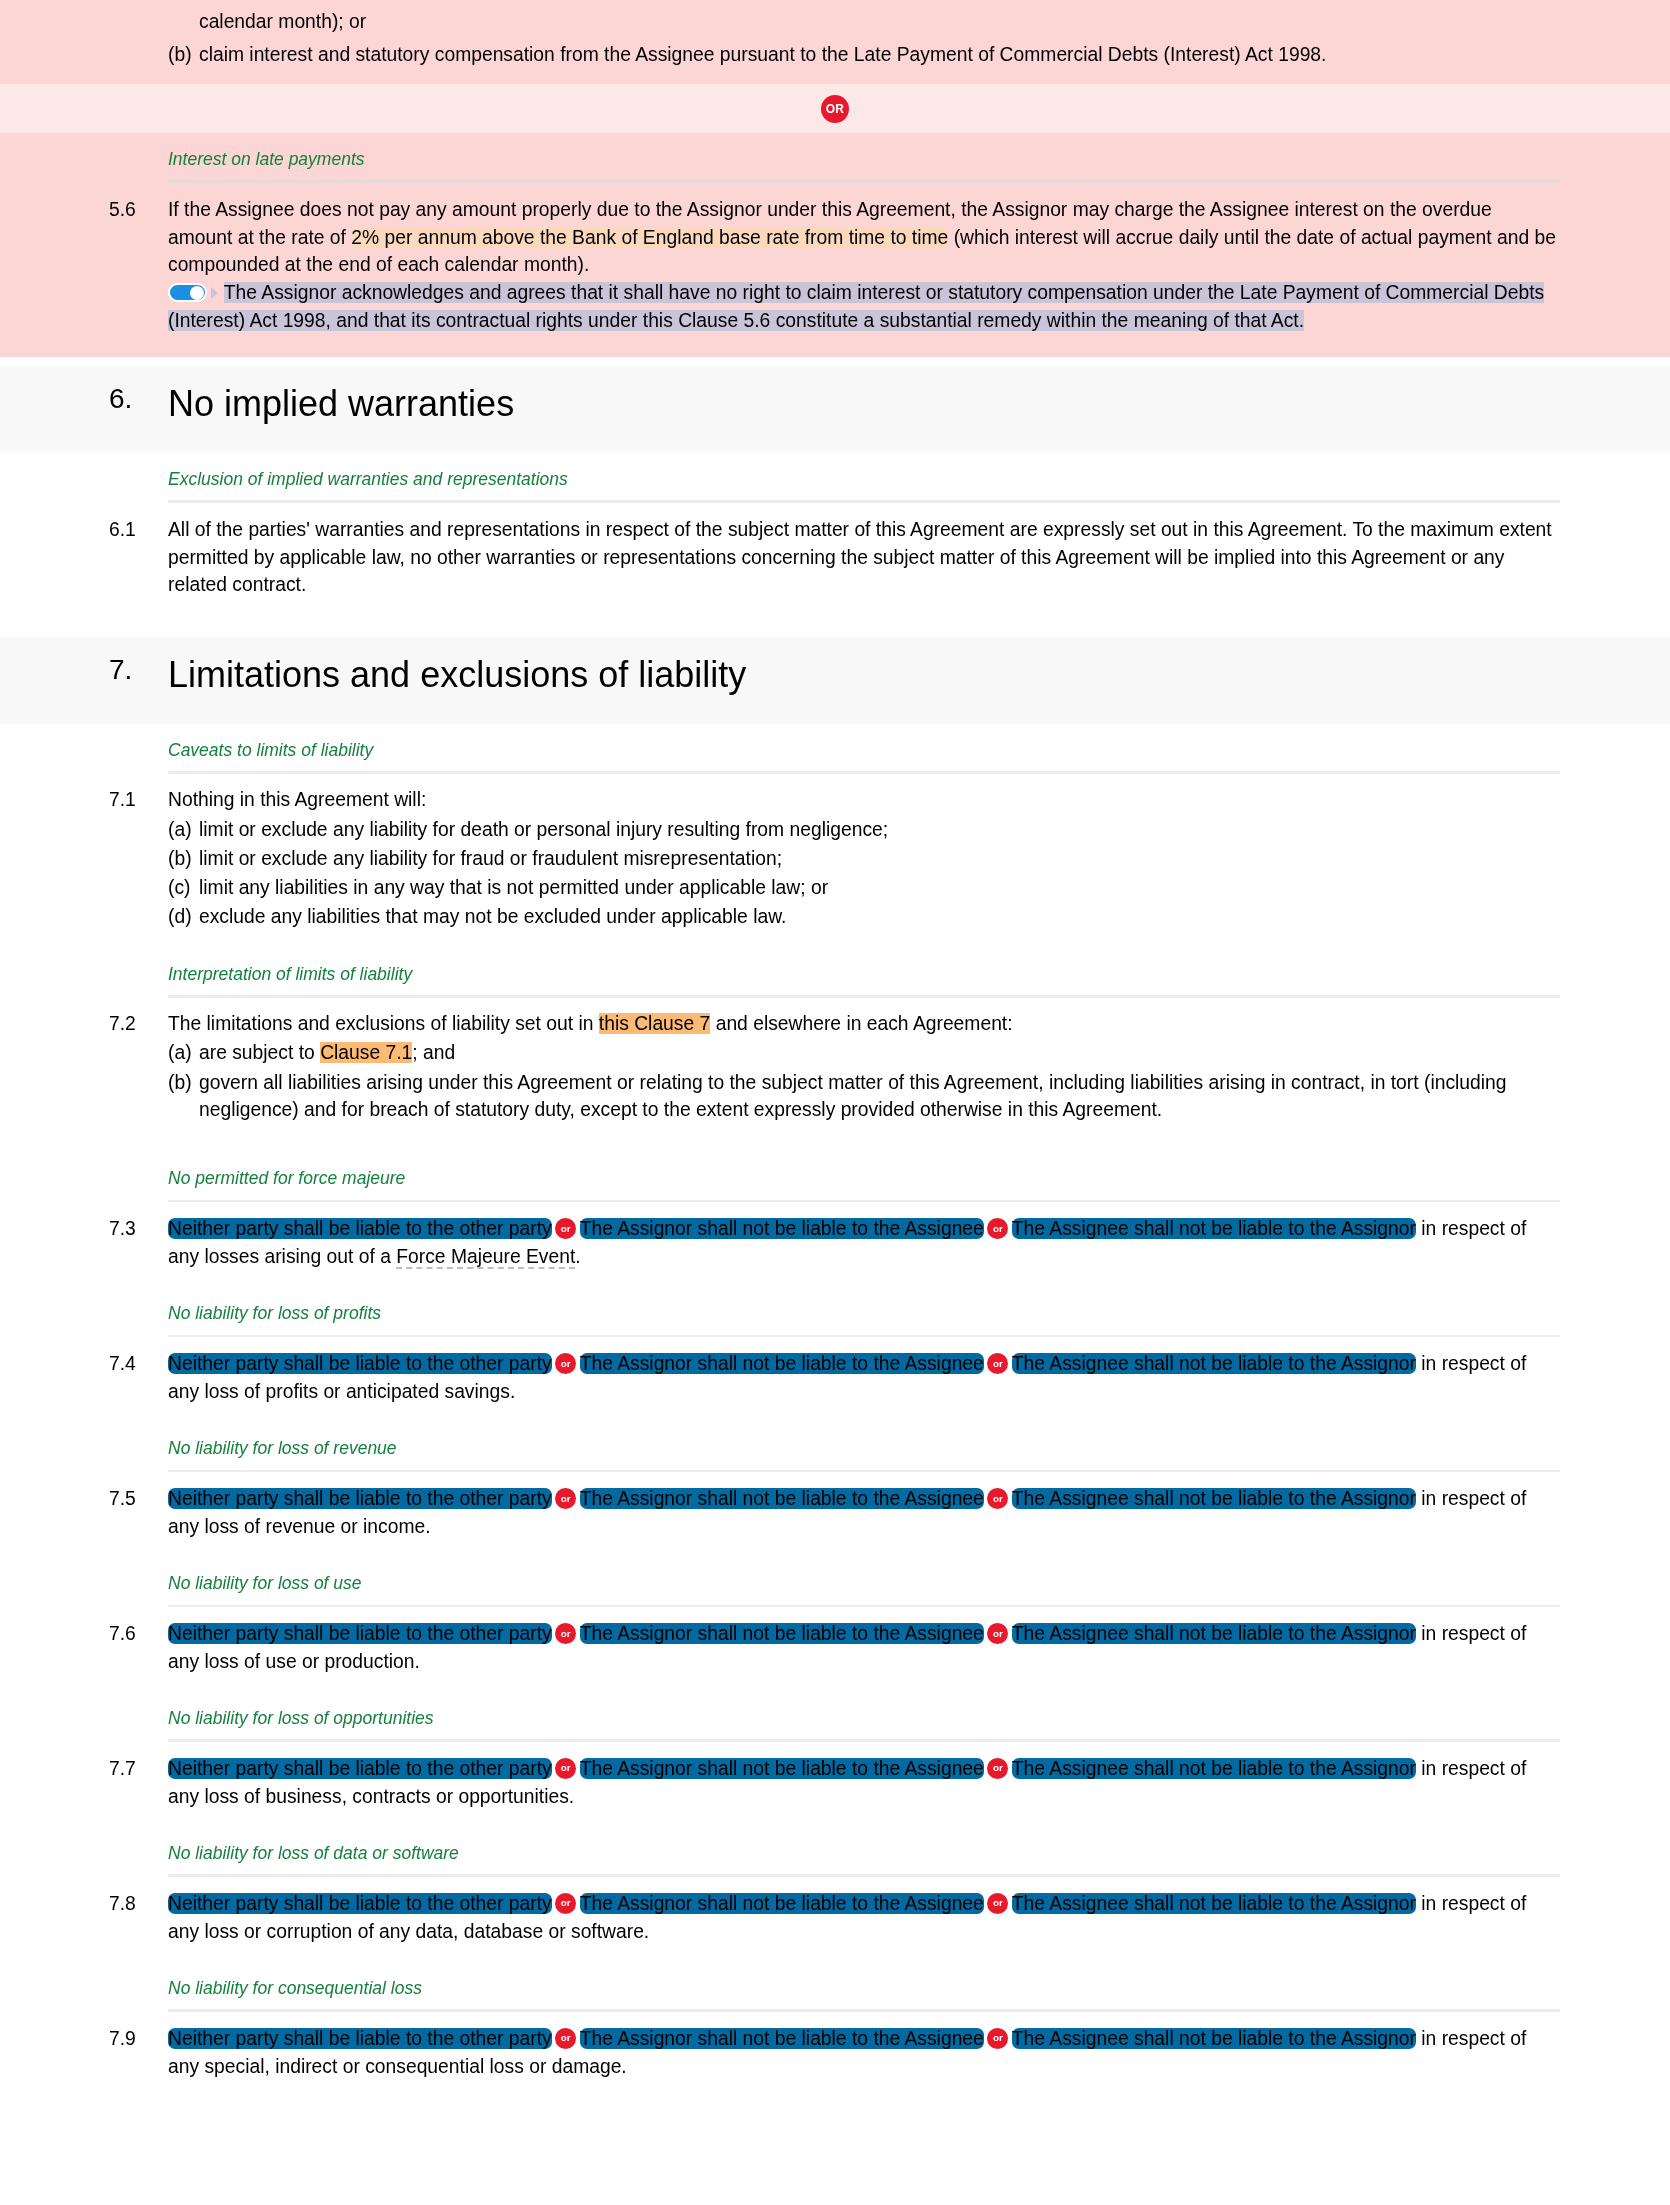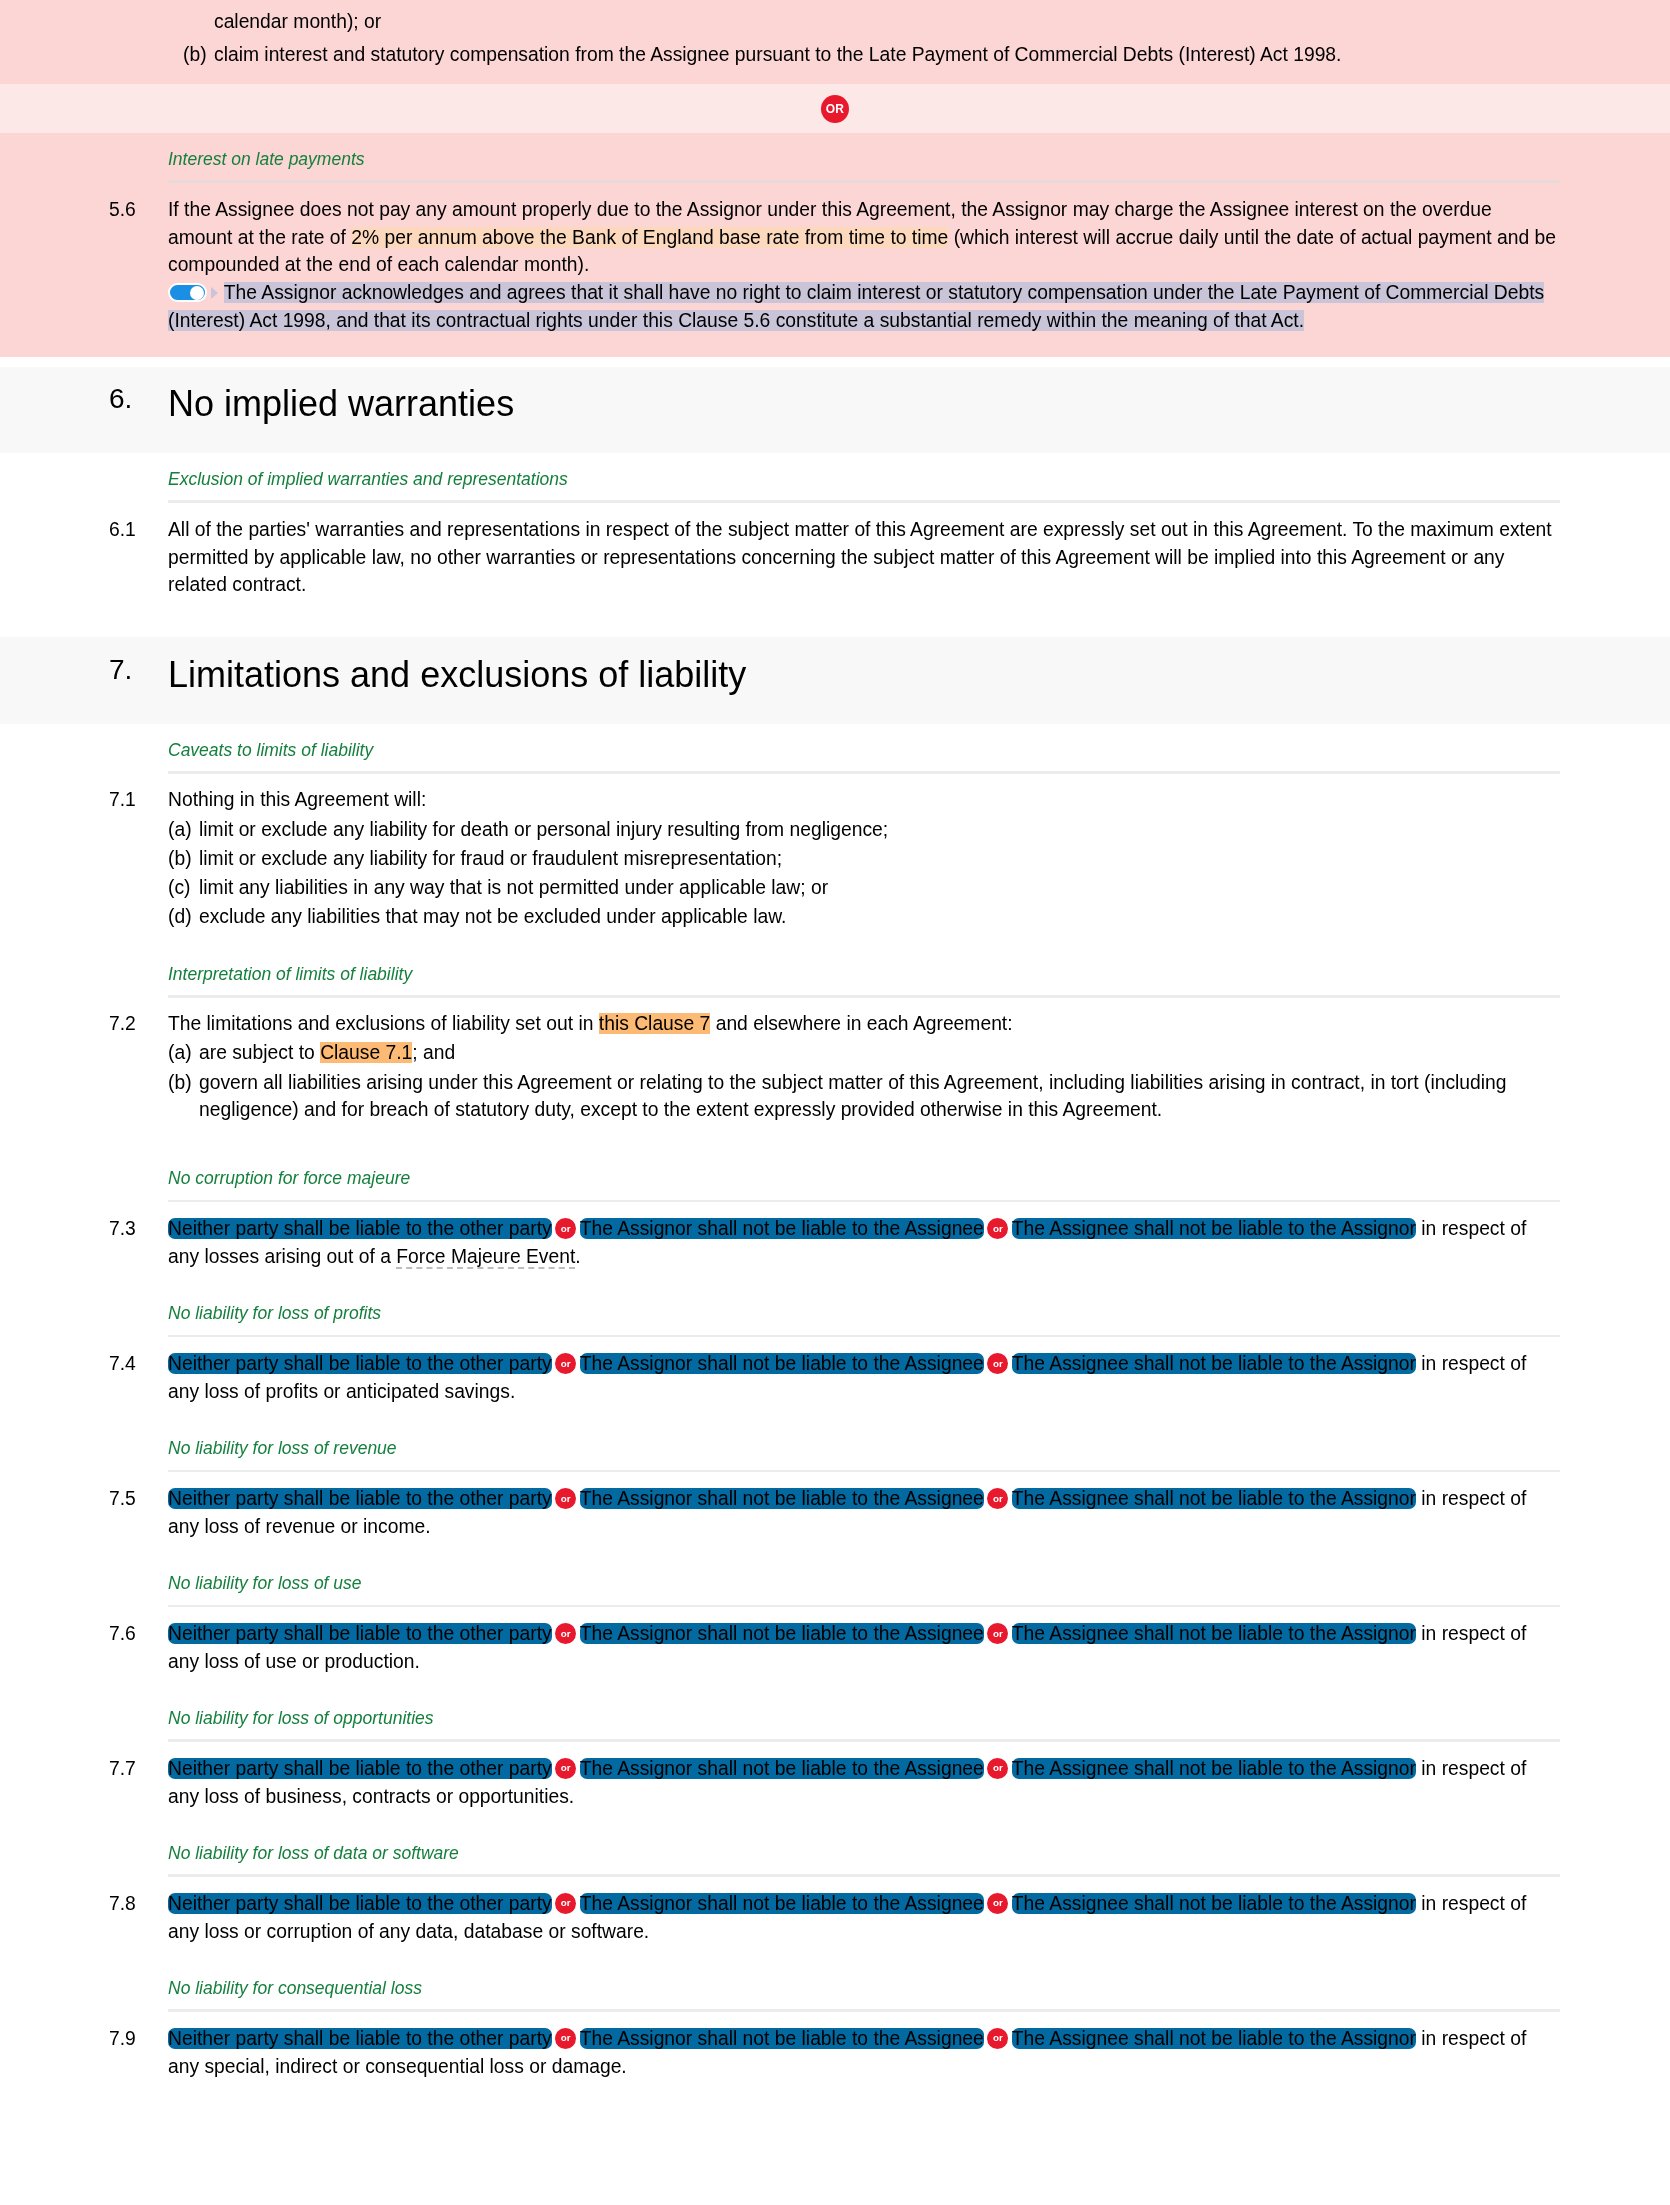--- a/index.html
+++ b/index.html
@@ -89,21 +89,20 @@
   }
   .sub .mark {
     width: 31px;
     flex: 0 0 31px;
   }
   .sub .txt { flex: 1 1 auto; }
 
   
   .cont {
     display: flex;
-    gap: 15px;
   }
   .cont .num { width: 59px; flex: 0 0 59px; }
   .cont .body { flex: 1 1 auto; }
 
   
   .section-head {
     background: #f8f8f8;
     display: flex;
     align-items: flex-start;
     padding: 15.4px 0 28px 0;
@@ -332,21 +331,21 @@
 
         <div class="sub">
           <span class="mark">(b)</span>
           <span class="txt">govern all liabilities arising under this Agreement or relating to the subject matter of this Agreement, including liabilities arising in contract, in tort (including negligence) and for breach of statutory duty, except to the extent expressly provided otherwise in this Agreement.</span>
         </div>
       </div>
     </div>
 
     <div class="gap-md"></div>
 
-    <div class="subhead">No corruption for force majeure</div>
+    <div class="subhead">No permitted for force majeure</div>
     <div class="rule"></div>
     <div class="clause">
       <div class="num">7.3</div>
       <div class="body"><span class="hl-alt">Neither party shall be liable to the other party</span><span class="or-inline">or</span><span class="hl-alt">The Assignor shall not be liable to the Assignee</span><span class="or-inline">or</span><span class="hl-alt">The Assignee shall not be liable to the Assignor</span><span> in respect of any losses arising out of a </span><span class="defterm">Force Majeure Event</span><span>.</span></div>
     </div>
 
     <div class="gap-sm"></div>
 
     <div class="subhead">No liability for loss of profits</div>
     <div class="rule"></div>

